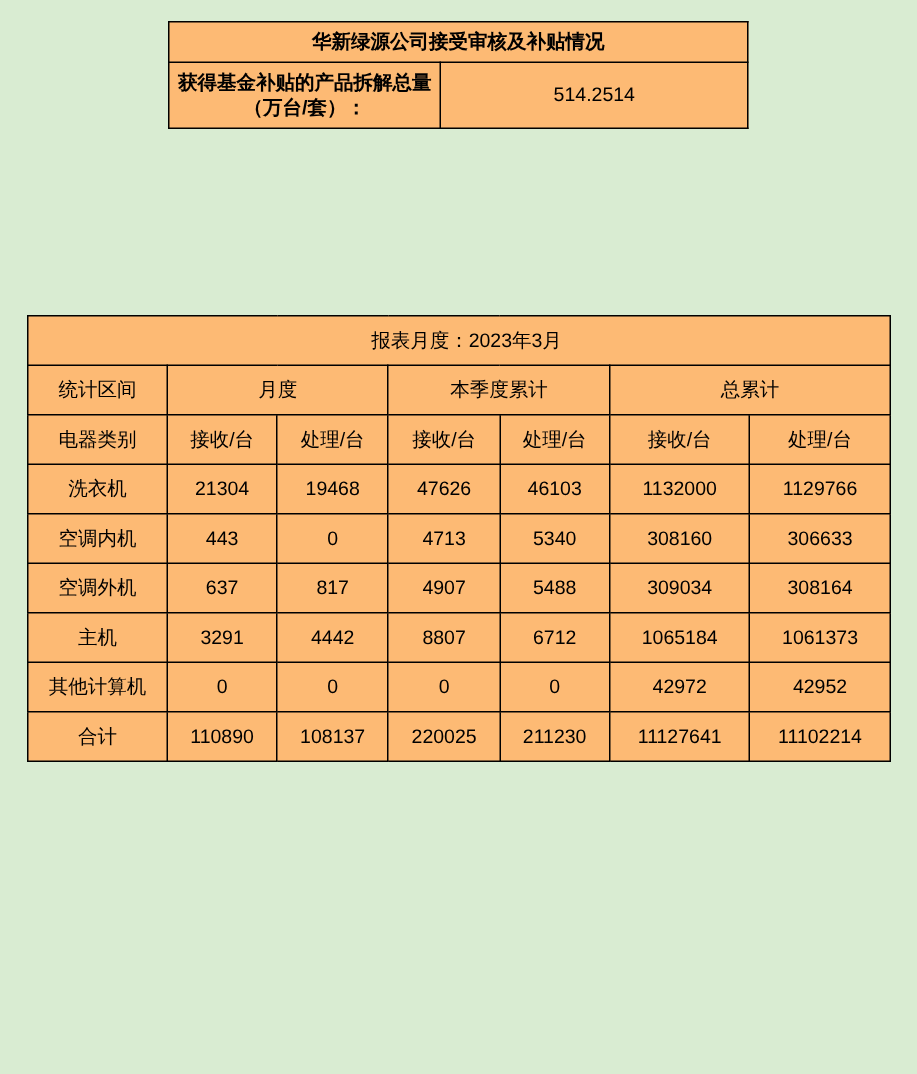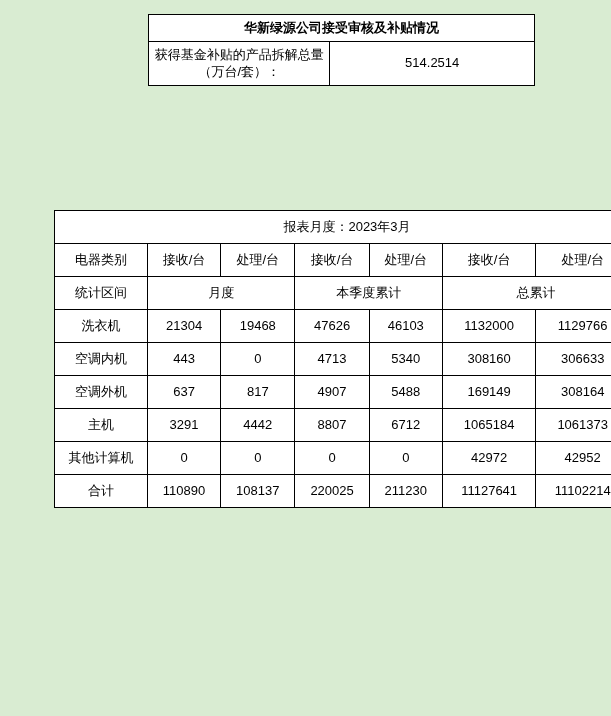--- a/index.html
+++ b/index.html
@@ -18,23 +18,22 @@
 
   
   #top-table-wrap {
     position: absolute;
     left: 112px;
     top: 14px;
     width: 387px;
   }
   table.grid {
     border-collapse: collapse;
-    background: #ffffff;
+    background: #fdba74;
     width: 100%;
-    margin-left: 36px;
   }
   table.grid td, table.grid th {
     border: 1px solid #000;
     text-align: center;
     vertical-align: middle;
     font-size: 13px;
     padding: 4px 3px;
     line-height: 1.35;
   }
   .top-title {
@@ -47,20 +46,21 @@
     font-size: 13.5px;
     padding: 9px 4px;
   }
   .top-value {
     font-size: 13.5px;
     padding: 9px 4px;
   }
   .top-label-tall {
     padding: 6px 10px;
     line-height: 1.5;
+    font-weight: bold;
   }
 
   
   #main-table-wrap {
     position: absolute;
     left: 18px;
     top: 210px;
     width: 576px;
   }
   #main-table-wrap table.grid td {
@@ -104,33 +104,33 @@
   </table>
 </div>
 
 <div id="main-table-wrap">
   <table class="grid">
     <tbody>
       <tr>
         <td class="report-month" colspan="7">报表月度：2023年3月</td>
       </tr>
       <tr>
+        <td class="col-cat colhead">统计区间</td>
+        <td class="colhead" colspan="2">月度</td>
+        <td class="colhead" colspan="2">本季度累计</td>
+        <td class="colhead" colspan="2">总累计</td>
+      </tr>
+      <tr>
           <td class="col-cat rowlabel">电器类别</td>
         <td class="colhead">接收/台</td>
         <td class="colhead">处理/台</td>
         <td class="colhead">接收/台</td>
         <td class="colhead">处理/台</td>
         <td class="colhead">接收/台</td>
         <td class="colhead">处理/台</td>
-      </tr>
-      <tr>
-        <td class="col-cat colhead">统计区间</td>
-        <td class="colhead" colspan="2">月度</td>
-        <td class="colhead" colspan="2">本季度累计</td>
-        <td class="colhead" colspan="2">总累计</td>
       </tr>
 
       <tr>
         <td class="rowlabel">洗衣机</td>
         <td class="num">21304</td>
         <td class="num">19468</td>
         <td class="num">47626</td>
         <td class="num">46103</td>
         <td class="num">1132000</td>
         <td class="num">1129766</td>
@@ -143,21 +143,21 @@
         <td class="num">5340</td>
         <td class="num">308160</td>
         <td class="num">306633</td>
       </tr>
       <tr>
         <td class="rowlabel">空调外机</td>
         <td class="num">637</td>
         <td class="num">817</td>
         <td class="num">4907</td>
         <td class="num">5488</td>
-        <td class="num">169149</td>
+        <td class="num">309034</td>
         <td class="num">308164</td>
       </tr>
       <tr>
         <td class="rowlabel">主机</td>
         <td class="num">3291</td>
         <td class="num">4442</td>
         <td class="num">8807</td>
         <td class="num">6712</td>
         <td class="num">1065184</td>
         <td class="num">1061373</td>

